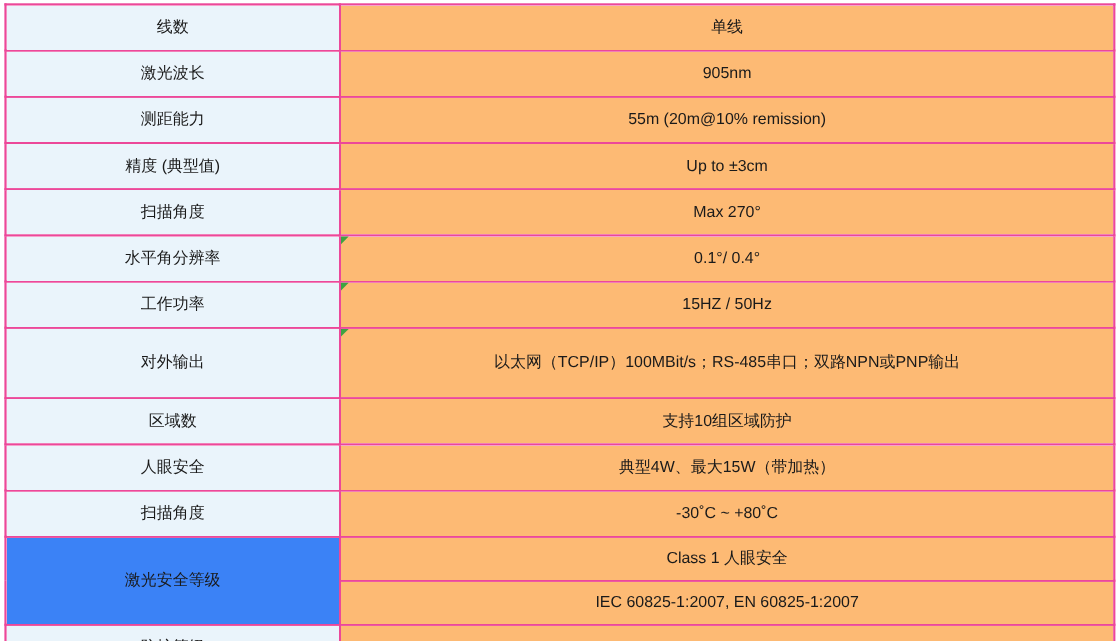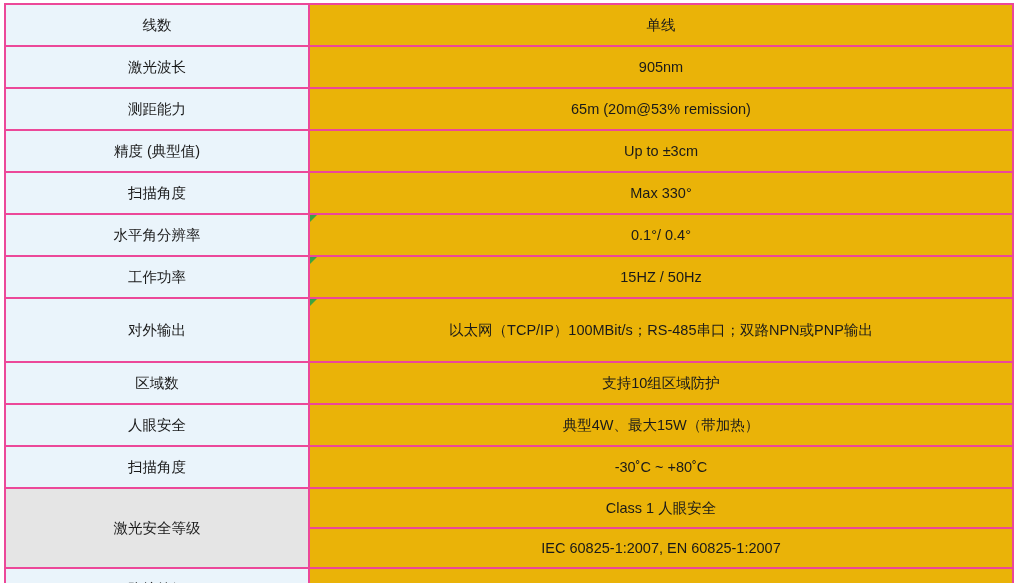--- a/index.html
+++ b/index.html
@@ -27,27 +27,27 @@
     font-size: 14.5px;
     line-height: 1.4;
     padding: 0 22px;
     position: relative;
   }
   .col-label {
     width: 258px;
     background: #eaf4fb;
   }
   .col-value {
-    background: #eab308;
+    background: #fdba74;
   }
   .row-std td { height: 40px; }
   .row-tall td { height: 62px; }
   .row-sub td { height: 38px; text-align: center; }
   .label-merge {
-    background: #e5e5e5;
+    background: #3b82f6;
   }
   
   .marker {
     position: absolute;
     top: 0;
     left: 0;
     width: 0;
     height: 0;
     border-left: 7px solid #3ea341;
     border-bottom: 7px solid transparent;
@@ -64,31 +64,31 @@
       <td class="col-value">单线</td>
     </tr>
 
     <tr class="row-std">
       <td class="col-label">激光波长</td>
       <td class="col-value">905nm</td>
     </tr>
 
     <tr class="row-std">
       <td class="col-label">测距能力</td>
-      <td class="col-value">65m (20m@53% remission)</td>
+      <td class="col-value">55m (20m@10% remission)</td>
     </tr>
 
     <tr class="row-std">
       <td class="col-label">精度 (典型值)</td>
       <td class="col-value">Up to ±3cm</td>
     </tr>
 
     <tr class="row-std">
       <td class="col-label">扫描角度</td>
-      <td class="col-value">Max 330°</td>
+      <td class="col-value">Max 270°</td>
     </tr>
 
     <tr class="row-std">
       <td class="col-label">水平角分辨率</td>
       <td class="col-value">0.1°/ 0.4°<span class="marker"></span></td>
     </tr>
 
     <tr class="row-std">
       <td class="col-label">工作功率</td>
       <td class="col-value">15HZ / 50Hz<span class="marker"></span></td>

